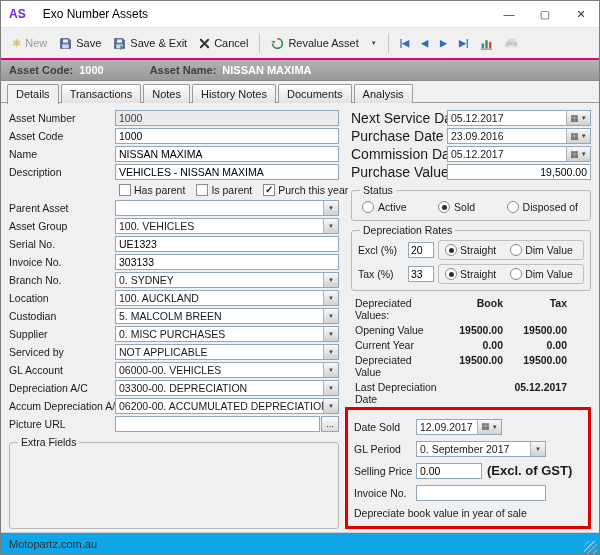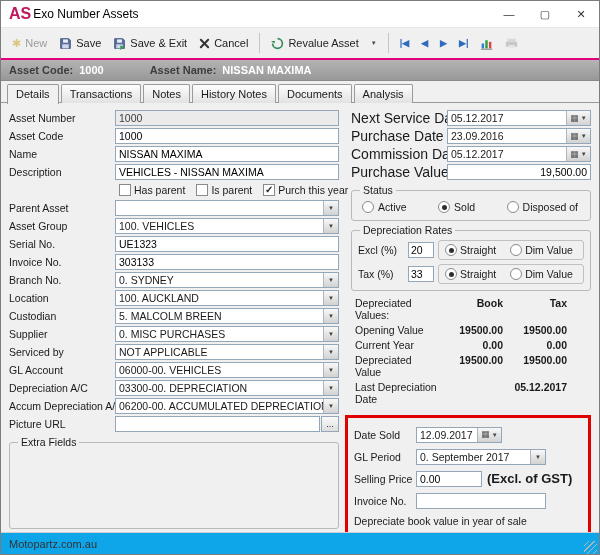--- a/index.html
+++ b/index.html
@@ -1,21 +1,21 @@
 <!DOCTYPE html>
 <html><head>
 <meta charset="utf-8">
 <style>
   *{box-sizing:border-box;margin:0;padding:0}
   body{font-family:"Liberation Sans",sans-serif;font-size:11px;color:#1a1a1a;background:#d8d8d8}
   .window{width:600px;height:555px;display:flex;flex-direction:column;background:#f0f0f0;border:1px solid #7c7c7c}
 
   
   .titlebar{flex:0 0 27px;background:#fff;display:flex;align-items:center;padding-left:8px;border-bottom:1px solid #e8e8e8}
-  .logo{color:#be185d;font-weight:bold;font-size:16px;margin-right:2px}
+  .logo{color:#6d28d9;font-weight:bold;font-size:12px;margin-right:17px}
   .title{font-size:12px;color:#000}
   .win-controls{margin-left:auto;height:100%;display:flex}
   .wc{width:36px;display:flex;align-items:center;justify-content:center;font-size:11px;color:#333}
 
   
   .menubar{flex:0 0 21px;display:flex;align-items:center;padding:0 8px;background:#f0f0f0}
   .menu-item{padding:2px 7px;margin-right:2px}
   .info-btn{margin-left:auto;width:15px;height:15px;border-radius:50%;background:linear-gradient(#59b0e8,#1668ad);color:#fff;font-weight:bold;font-size:10px;display:flex;align-items:center;justify-content:center;font-family:"Liberation Serif",serif;font-style:italic}
 
   
@@ -75,21 +75,21 @@
   .dr-label{width:46px;flex:0 0 46px;font-size:10.5px}
   .dr-input{width:26px;flex:0 0 26px;height:16px;border:1px solid #94a7b8;font:10.5px "Liberation Sans",sans-serif;padding:0 2px}
   .dr-radios{flex:1;border:1px solid #c0c0c0;border-radius:3px;height:20px;display:flex;align-items:center;padding:0 6px;gap:4px;min-width:0}
   .dr-opt{display:flex;align-items:center;gap:3px;font-size:10.5px;white-space:nowrap}
   .dr-opt+.dr-opt{margin-left:10px}
 
   .dv{margin-top:6px;display:grid;grid-template-columns:1fr 64px 64px;row-gap:3px;font-size:10.5px;padding:0 24px 0 4px}
   .dv-col,.dv-val{font-weight:bold;text-align:right}
   .dv-last-val{font-weight:bold;text-align:right;grid-column:2/4}
 
-  .sold-box{border:3px solid #e00000;margin:10px 0 0 -6px;padding:7px 6px 6px;display:flex;flex-direction:column;gap:3px}
+  .sold-box{border:3px solid #e00000;margin:2px 0 0 -6px;padding:7px 6px 6px;display:flex;flex-direction:column;gap:3px}
   .sold-box .frow{height:19px;flex:0 0 19px}
   .slabel{width:62px;flex:0 0 62px;font-size:10.5px}
   .df86{flex:0 0 86px;max-width:86px}
   .w130{flex:0 0 130px;max-width:130px}
   .in66{flex:0 0 66px;max-width:66px}
   .gst{font-weight:bold;margin-left:5px;font-size:13px;white-space:nowrap}
   .cb-row{display:flex;align-items:center;gap:5px;height:15px;flex:0 0 15px}
   .cb-label{font-size:10.5px;white-space:nowrap}
 
   .statusbar{flex:0 0 22px;border-top:1px solid #cfcfcf;background:#0ea5e9;display:flex;align-items:center;padding:0 2px 0 8px;color:#333}

